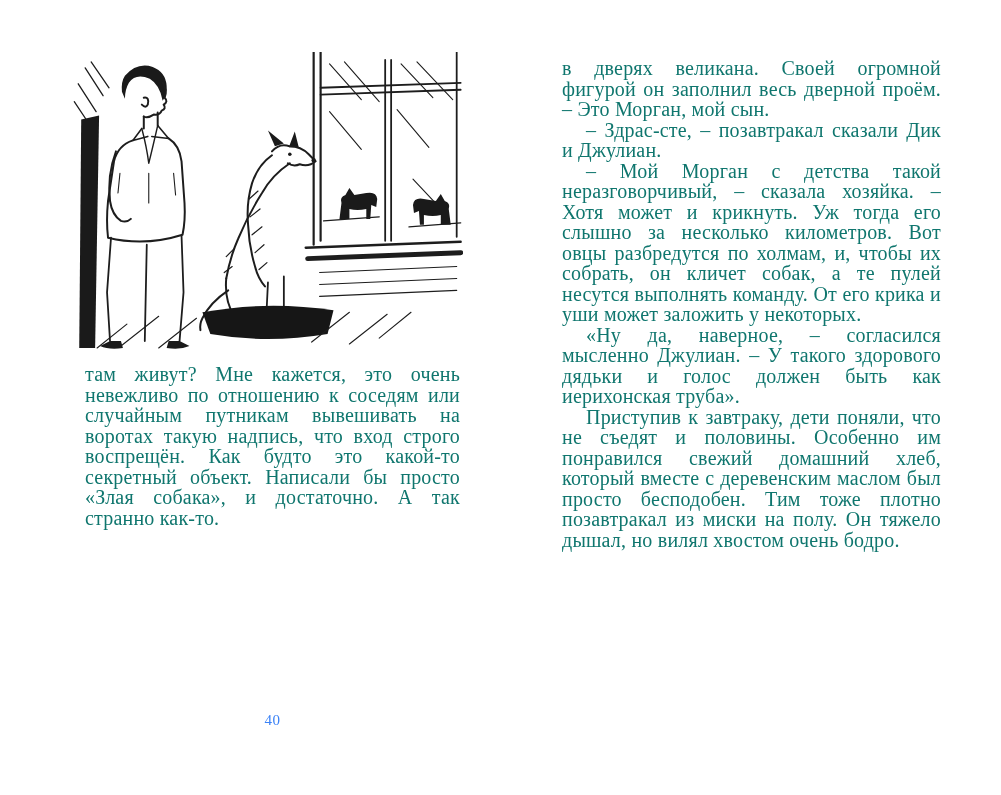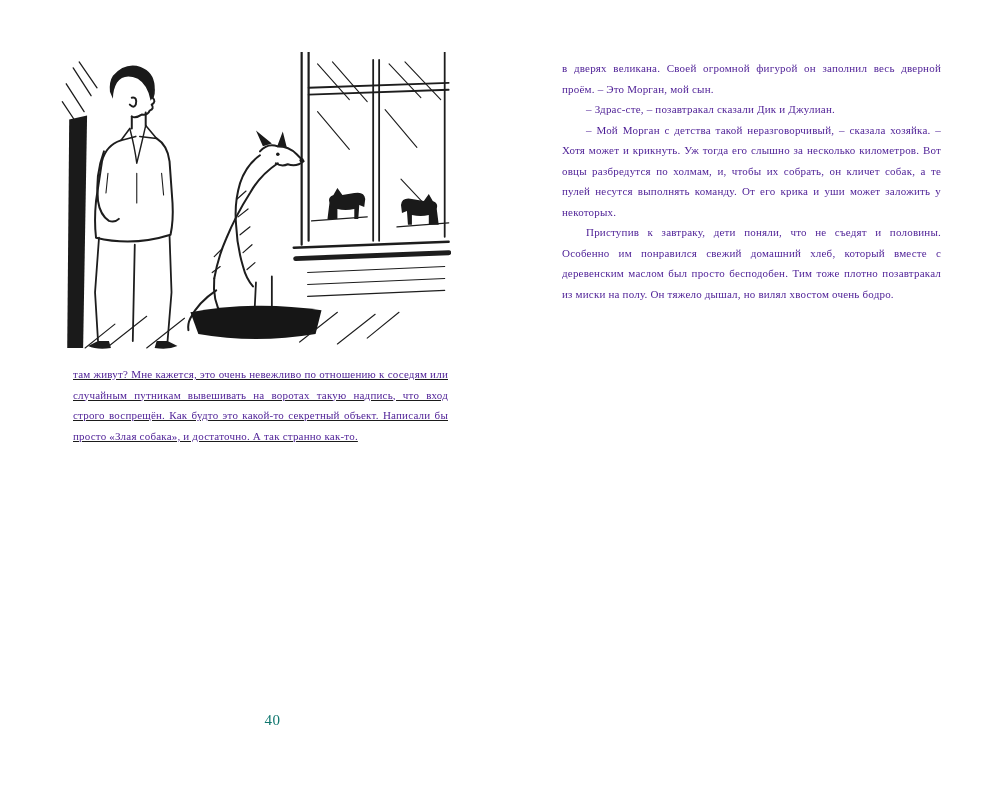--- a/index.html
+++ b/index.html
@@ -15,49 +15,49 @@
     position: relative;
     width: 1001px;
     height: 795px;
     background: #ffffff;
     color: #1b1b1b;
   }
   .page {
     position: absolute;
     top: 0;
   }
-  .page.left  { left: 73px;  width: 375px; top: 52px; text-decoration: underline; }
+  .page.left  { left: 85px;  width: 375px; top: 52px; }
   .page.right { left: 562px; width: 379px; top: 58px; }
 
   .illustration {
     display: block;
     width: 402px;
     height: 298px;
     margin-left: -24px;
     margin-bottom: 14px;
   }
   .page-text p {
     margin: 0;
-    font-size: 11px;
+    font-size: 20px;
     line-height: 20.5px;
     text-align: justify;
     letter-spacing: 0.2px;
-    color: #4c1d95;
+    color: #0f766e;
     hyphens: auto;
     -webkit-hyphens: auto;
   }
   .page-text p.indent { text-indent: 24px; }
 
   .folio {
     position: absolute;
     top: 712px;
     text-align: center;
     font-size: 15px;
     letter-spacing: 0.5px;
-    color: #0f766e;
+    color: #3b82f6;
   }
   .folio.left  { left: 85px;  width: 375px; }
   .folio.right { left: 562px; width: 379px; }
 
   svg .ink { stroke: #1d1d1d; }
 </style>
 </head>
 <body>
 
 <div class="spread">
@@ -129,19 +129,20 @@
     <div class="page-text">
       <p class="para">там живут? Мне кажется, это очень невежливо по отношению к соседям или случайным путникам вывешивать на воротах такую надпись, что вход строго воспрещён. Как будто это какой-то секретный объект. Написали бы просто «Злая собака», и достаточно. А так странно как-то.</p>
     </div>
   </div>
 
   <div class="page right">
     <div class="page-text">
       <p class="para">в дверях великана. Своей огромной фигурой он заполнил весь дверной проём. – Это Морган, мой сын.</p>
       <p class="para indent">– Здрас-сте, – позавтракал сказали Дик и Джулиан.</p>
       <p class="para indent">– Мой Морган с детства такой неразговорчивый, – сказала хозяйка. – Хотя может и крикнуть. Уж тогда его слышно за несколько километров. Вот овцы разбредутся по холмам, и, чтобы их собрать, он кличет собак, а те пулей несутся выполнять команду. От его крика и уши может заложить у некоторых.</p>
+      <p class="para indent">«Ну да, наверное, – согласился мысленно Джулиан. – У такого здорового дядьки и голос должен быть как иерихонская труба».</p>
       <p class="para indent">Приступив к завтраку, дети поняли, что не съедят и половины. Особенно им понравился свежий домашний хлеб, который вместе с деревенским маслом был просто бесподобен. Тим тоже плотно позавтракал из миски на полу. Он тяжело дышал, но вилял хвостом очень бодро.</p>
     </div>
   </div>
 
   <div class="folio left">40</div>
 
 </div>
 
 </body></html>

